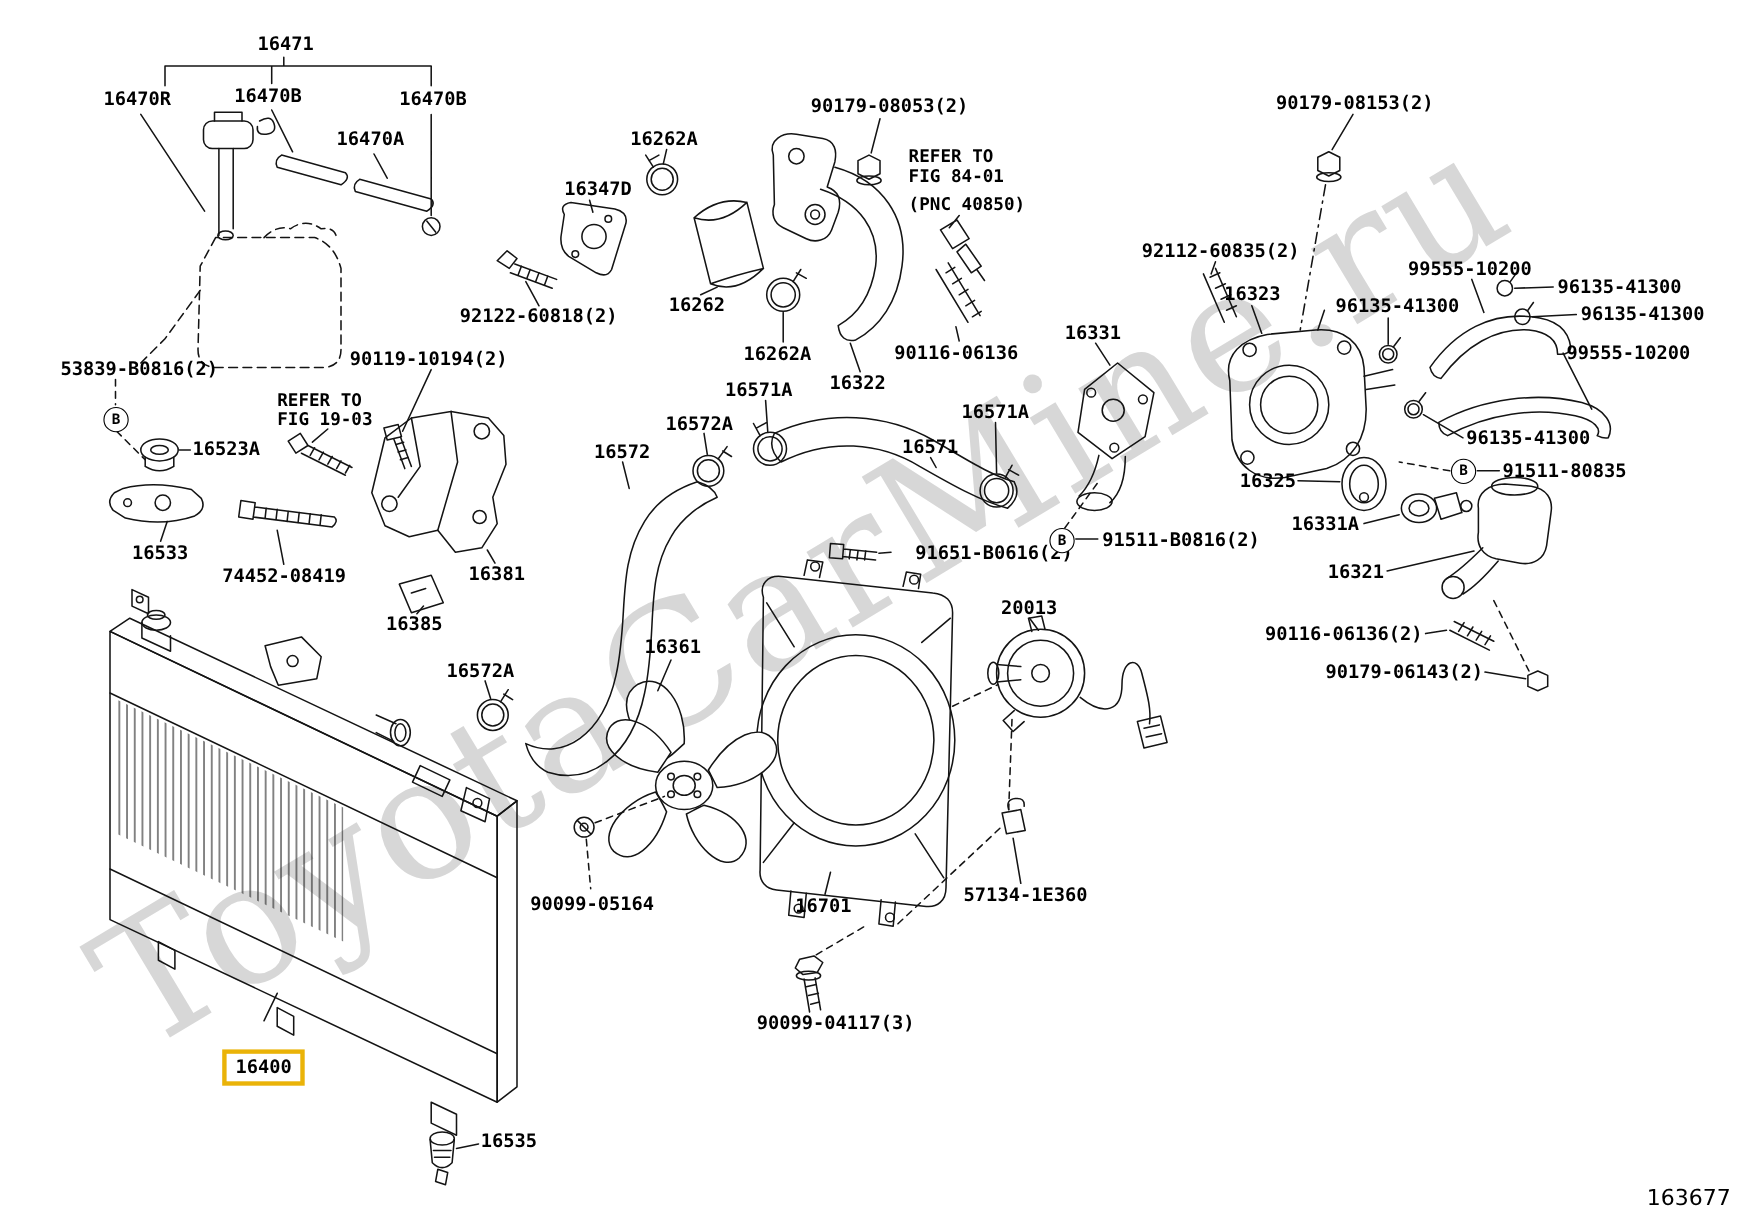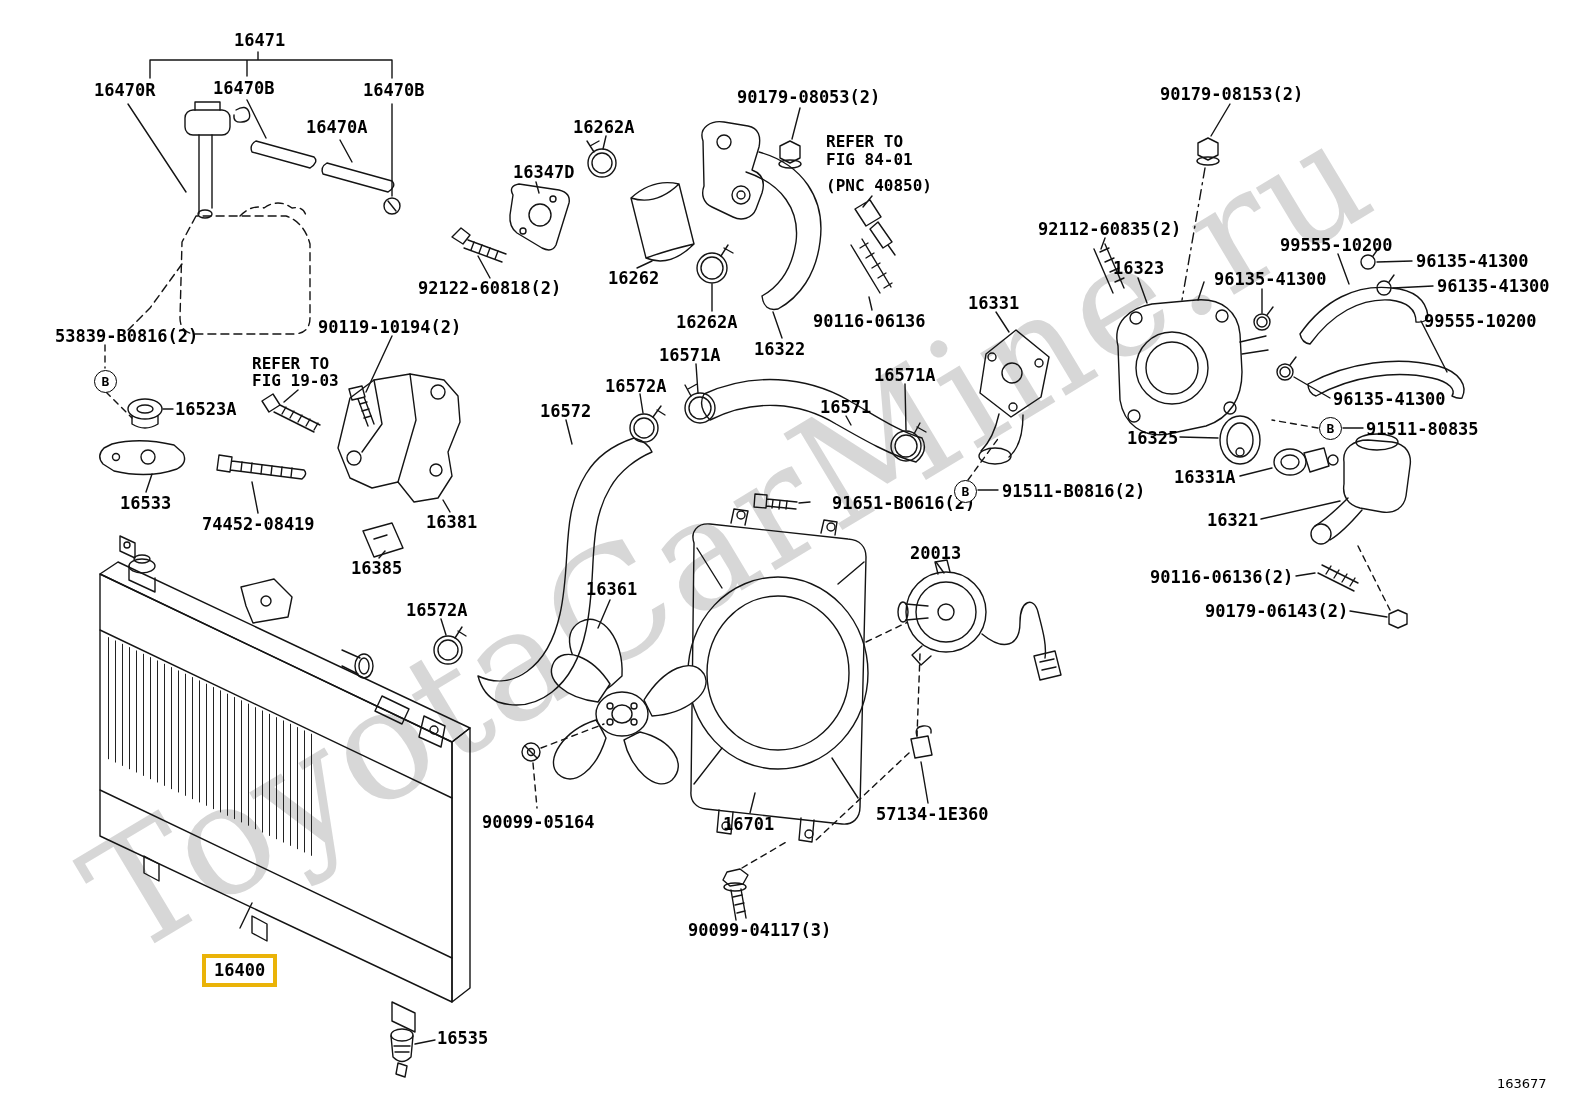--- a/index.html
+++ b/index.html
@@ -7,21 +7,21 @@
           font-family:"DejaVu Sans Mono","Liberation Mono",monospace;}
   .lbl{position:absolute;font-weight:bold;font-size:17px;line-height:18px;color:#000;
        white-space:pre;z-index:3;}
   .note{font-size:16px;}
   .hl-box{position:absolute;z-index:3;border:4px solid #eab308;padding:2px 8px 3px;background:#fff;margin-top:25px;}
   .hl-box span{font-weight:bold;font-size:17px;color:#000;}
   .circle-b{position:absolute;z-index:3;width:21px;height:21px;border:1.7px solid #000;border-radius:50%;
             background:#fff;display:flex;align-items:center;justify-content:center;
             font-size:13px;font-weight:bold;color:#000;}
   .figure-code{position:absolute;z-index:3;font-family:"DejaVu Sans","Liberation Sans",sans-serif;
-               font-size:13px;color:#000;}
+               font-size:20px;color:#000;}
   .watermark{position:absolute;z-index:1;left:55px;top:835px;transform:rotate(-31deg);
              transform-origin:0 0;font-family:"DejaVu Serif","Liberation Serif",serif;
              font-size:155px;color:rgba(150,150,150,0.38);letter-spacing:2px;white-space:nowrap;
              pointer-events:none;user-select:none;}
   svg.art{position:absolute;left:0;top:0;z-index:2;}
 </style>
 </head>
 <body>
 
 <div class="canvas">

